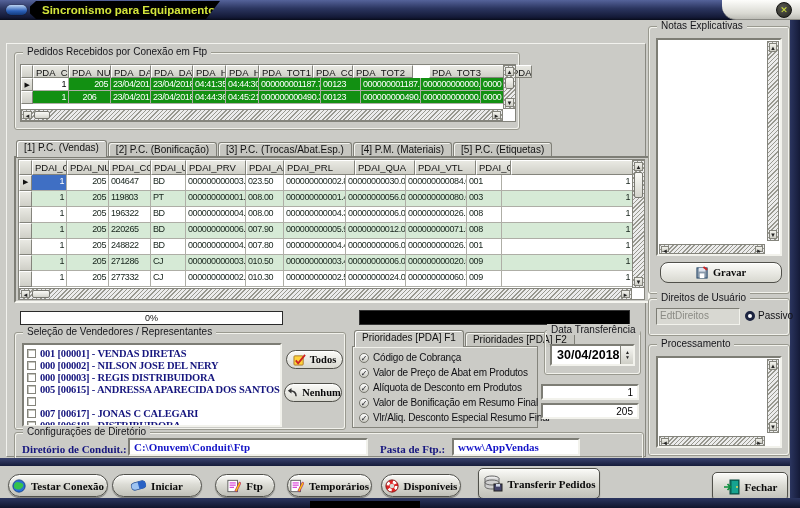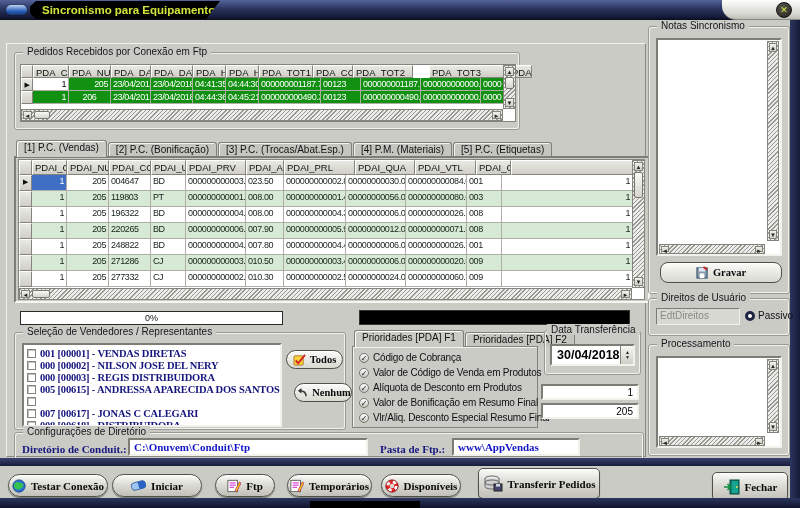--- a/index.html
+++ b/index.html
@@ -376,21 +376,21 @@
     </div>
   <div class="abs smallbtn" style="left:286px;top:350px;width:57px;height:19px;">
     <span class="btn-icon">
         <svg width="13" height="12" viewBox="0 0 14 13">
           <rect x="1" y="2" width="10" height="10" fill="#ffd23c" stroke="#a8762a" rx="1"></rect>
           <path d="M3 7l2.5 3L13 1" stroke="#cc2222" stroke-width="2" fill="none"></path>
         </svg>
       </span>
     <span>Todos</span>
   </div>
-  <div class="abs smallbtn" style="left:294px;top:383px;width:58px;height:19px;">
+  <div class="abs smallbtn" style="left:284px;top:383px;width:58px;height:19px;">
     <span class="btn-icon">
         <svg width="13" height="11" viewBox="0 0 14 12">
           <path d="M12 10c0-4-3-6-7-6" stroke="#333" stroke-width="1.6" fill="none"></path>
           <path d="M7 1L3 4l4 3z" fill="#333"></path>
         </svg>
       </span>
     <span>Nenhum</span>
   </div>
 
   <div class="abs tabrow" style="left:354px;top:332px;height:15px;" id="prio-tabs">
@@ -398,21 +398,21 @@
       <div class="tab">Prioridades [PDA] F2</div>
     </div>
   <div class="abs" style="left:352px;top:346px;width:186px;height:82px;background:#cbcbc6;border:1px solid #84847c;box-shadow:inset 1px 1px 0 #f2f2ec;" id="prio-panel">
     <div style="padding-top:3px;" id="prio-list">
         <div class="prio-item">
           <span class="rcheck"></span>
           <span class="prio-label">Código de Cobrança</span>
         </div>
         <div class="prio-item">
           <span class="rcheck"></span>
-          <span class="prio-label">Valor de Código de Venda em Produtos</span>
+          <span class="prio-label">Valor de Preço de Abat em Produtos</span>
         </div>
         <div class="prio-item">
           <span class="rcheck"></span>
           <span class="prio-label">Alíquota de Desconto em Produtos</span>
         </div>
         <div class="prio-item">
           <span class="rcheck"></span>
           <span class="prio-label">Valor de Bonificação em Resumo Final</span>
         </div>
         <div class="prio-item">
@@ -518,21 +518,21 @@
           </svg>
         </span>
         <span>Fechar</span>
       </div>
     </div>
   <div class="abs edge-bottom"></div>
   <div class="abs edge-bottom-black"></div>
   <div class="abs edge-right"></div>
 
   <div class="abs groupbox" style="left:648px;top:26px;width:142px;height:268px;">
-    <span class="grouplabel">Notas Sincronismo</span>
+    <span class="grouplabel">Notas Explicativas</span>
   </div>
   <div class="abs memo" style="left:656px;top:38px;width:126px;height:218px;"></div>
   <div class="abs vscroll" style="left:767px;top:41px;width:12px;height:200px;">
     <div class="sbtn ar-u" style="left:1px;top:1px;width:8px;height:9px;"></div>
     <div class="sbtn ar-d" style="left:1px;bottom:1px;width:8px;height:9px;"></div>
   </div>
   <div class="abs hscroll" style="left:659px;top:244px;width:106px;height:10px;">
     <div class="sbtn ar-l" style="left:1px;top:1px;width:8px;height:6px;"></div>
     <div class="sbtn ar-r" style="right:1px;top:1px;width:8px;height:6px;"></div>
   </div>

